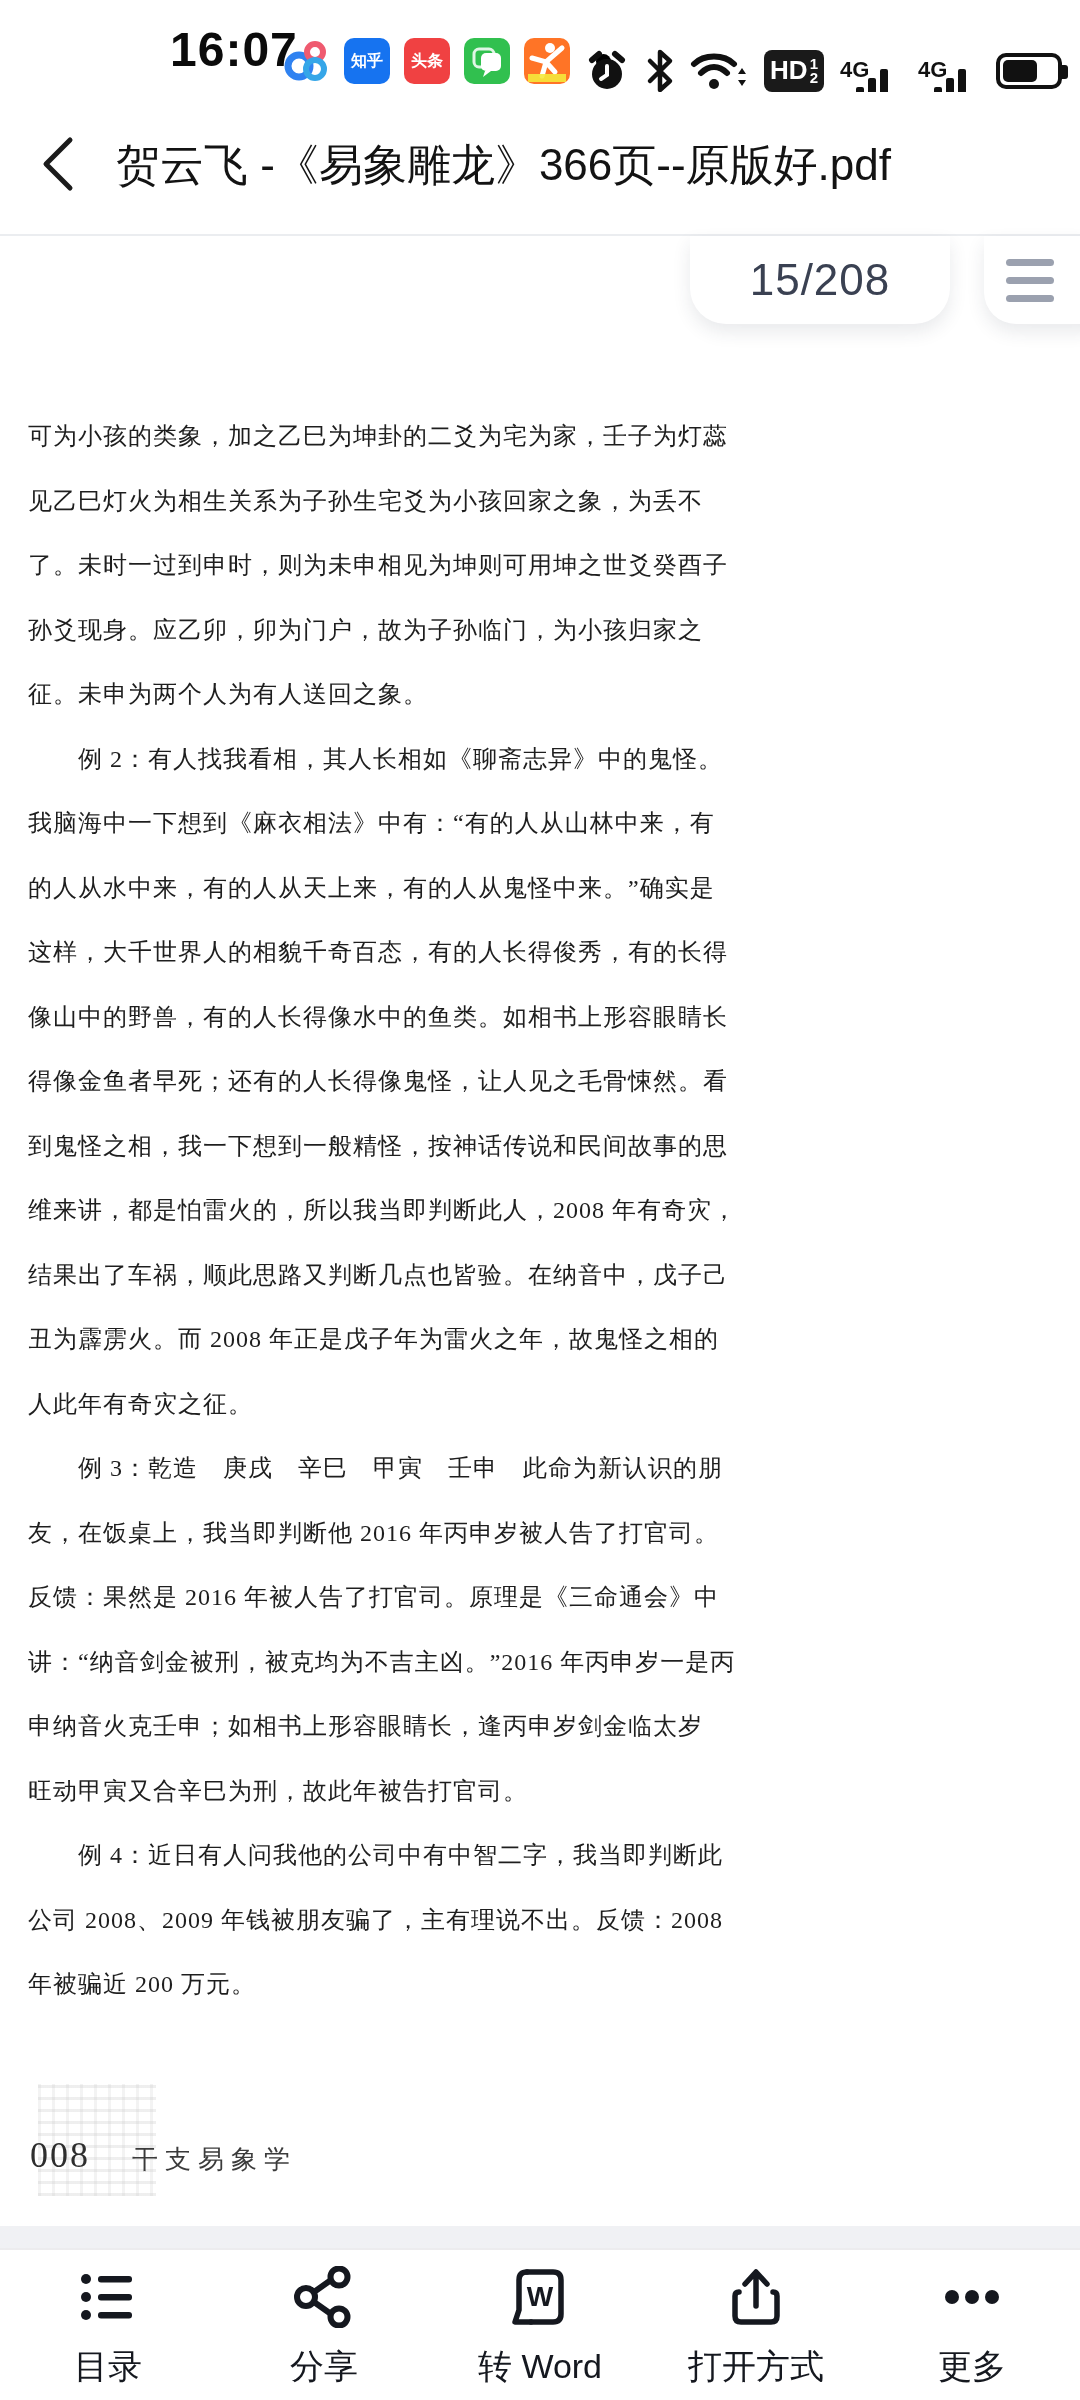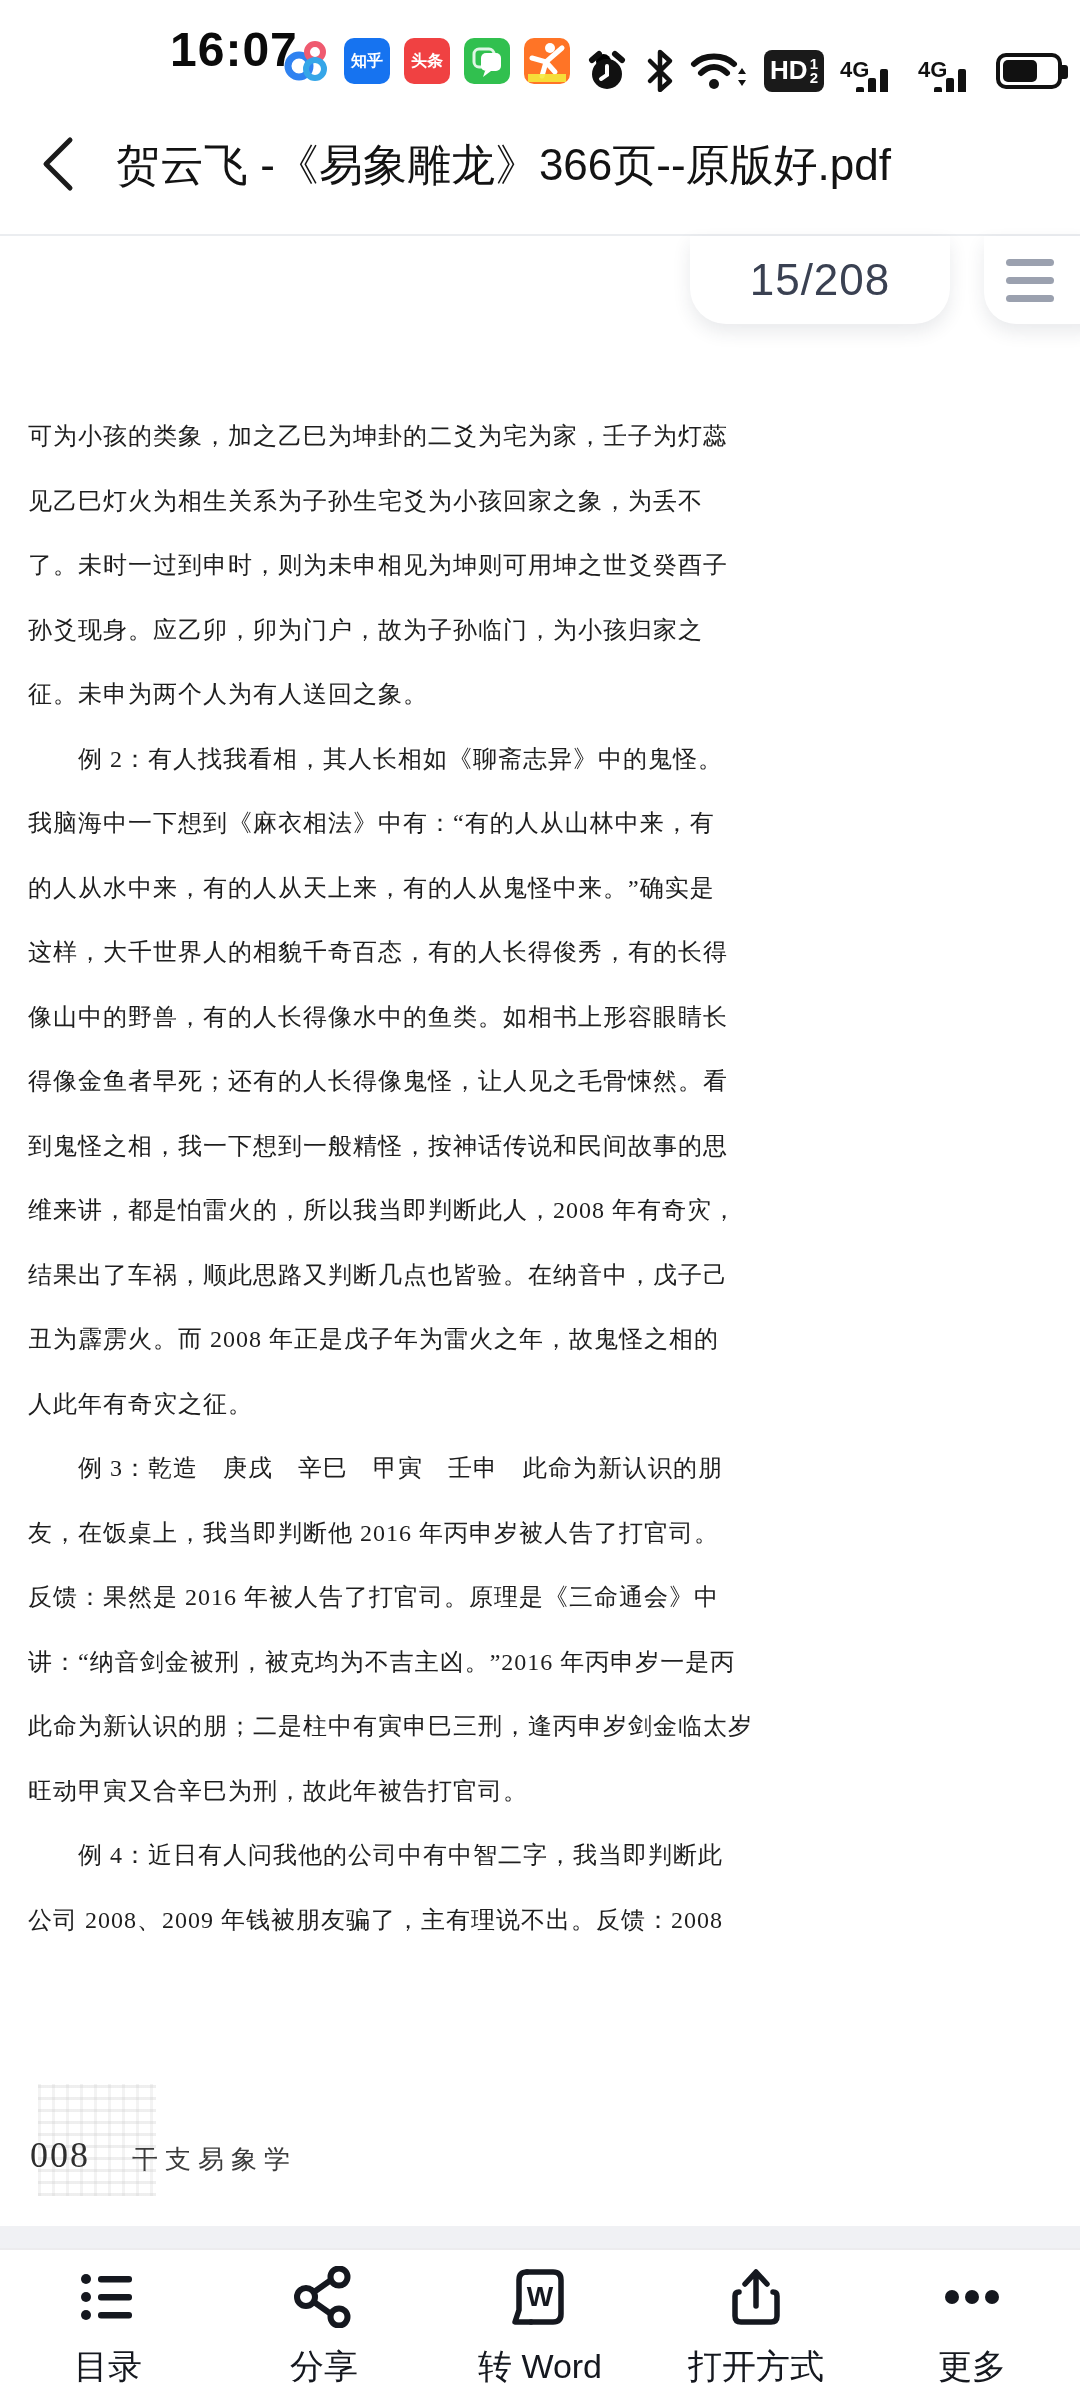--- a/index.html
+++ b/index.html
@@ -206,28 +206,29 @@
           <div class="tline">人此年有奇灾之征。</div>
 
           <div class="tline">　　例 3：乾造　庚戌　辛巳　甲寅　壬申　此命为新认识的朋</div>
 
           <div class="tline">友，在饭桌上，我当即判断他 2016 年丙申岁被人告了打官司。</div>
 
           <div class="tline">反馈：果然是 2016 年被人告了打官司。原理是《三命通会》中</div>
 
           <div class="tline">讲：“纳音剑金被刑，被克均为不吉主凶。”2016 年丙申岁一是丙</div>
 
-          <div class="tline">此命为新认识的朋；二是柱中有寅申巳三刑，逢丙申岁剑金临太岁</div>
+          <div class="tline">申纳音火克壬申；如相书上形容眼睛长，逢丙申岁剑金临太岁</div>
 
           <div class="tline">旺动甲寅又合辛巳为刑，故此年被告打官司。</div>
 
           <div class="tline">　　例 4：近日有人问我他的公司中有中智二字，我当即判断此</div>
 
           <div class="tline">公司 2008、2009 年钱被朋友骗了，主有理说不出。反馈：2008</div>
 
+          <div class="tline">年被骗近 200 万元。</div>
         </div>
 
       <div class="page-footer">
         <div class="watermark"></div>
         <div class="footer-num">008</div>
         <div class="footer-book">干支易象学</div>
       </div>
     </div>
 
     <div class="page-indicator">

